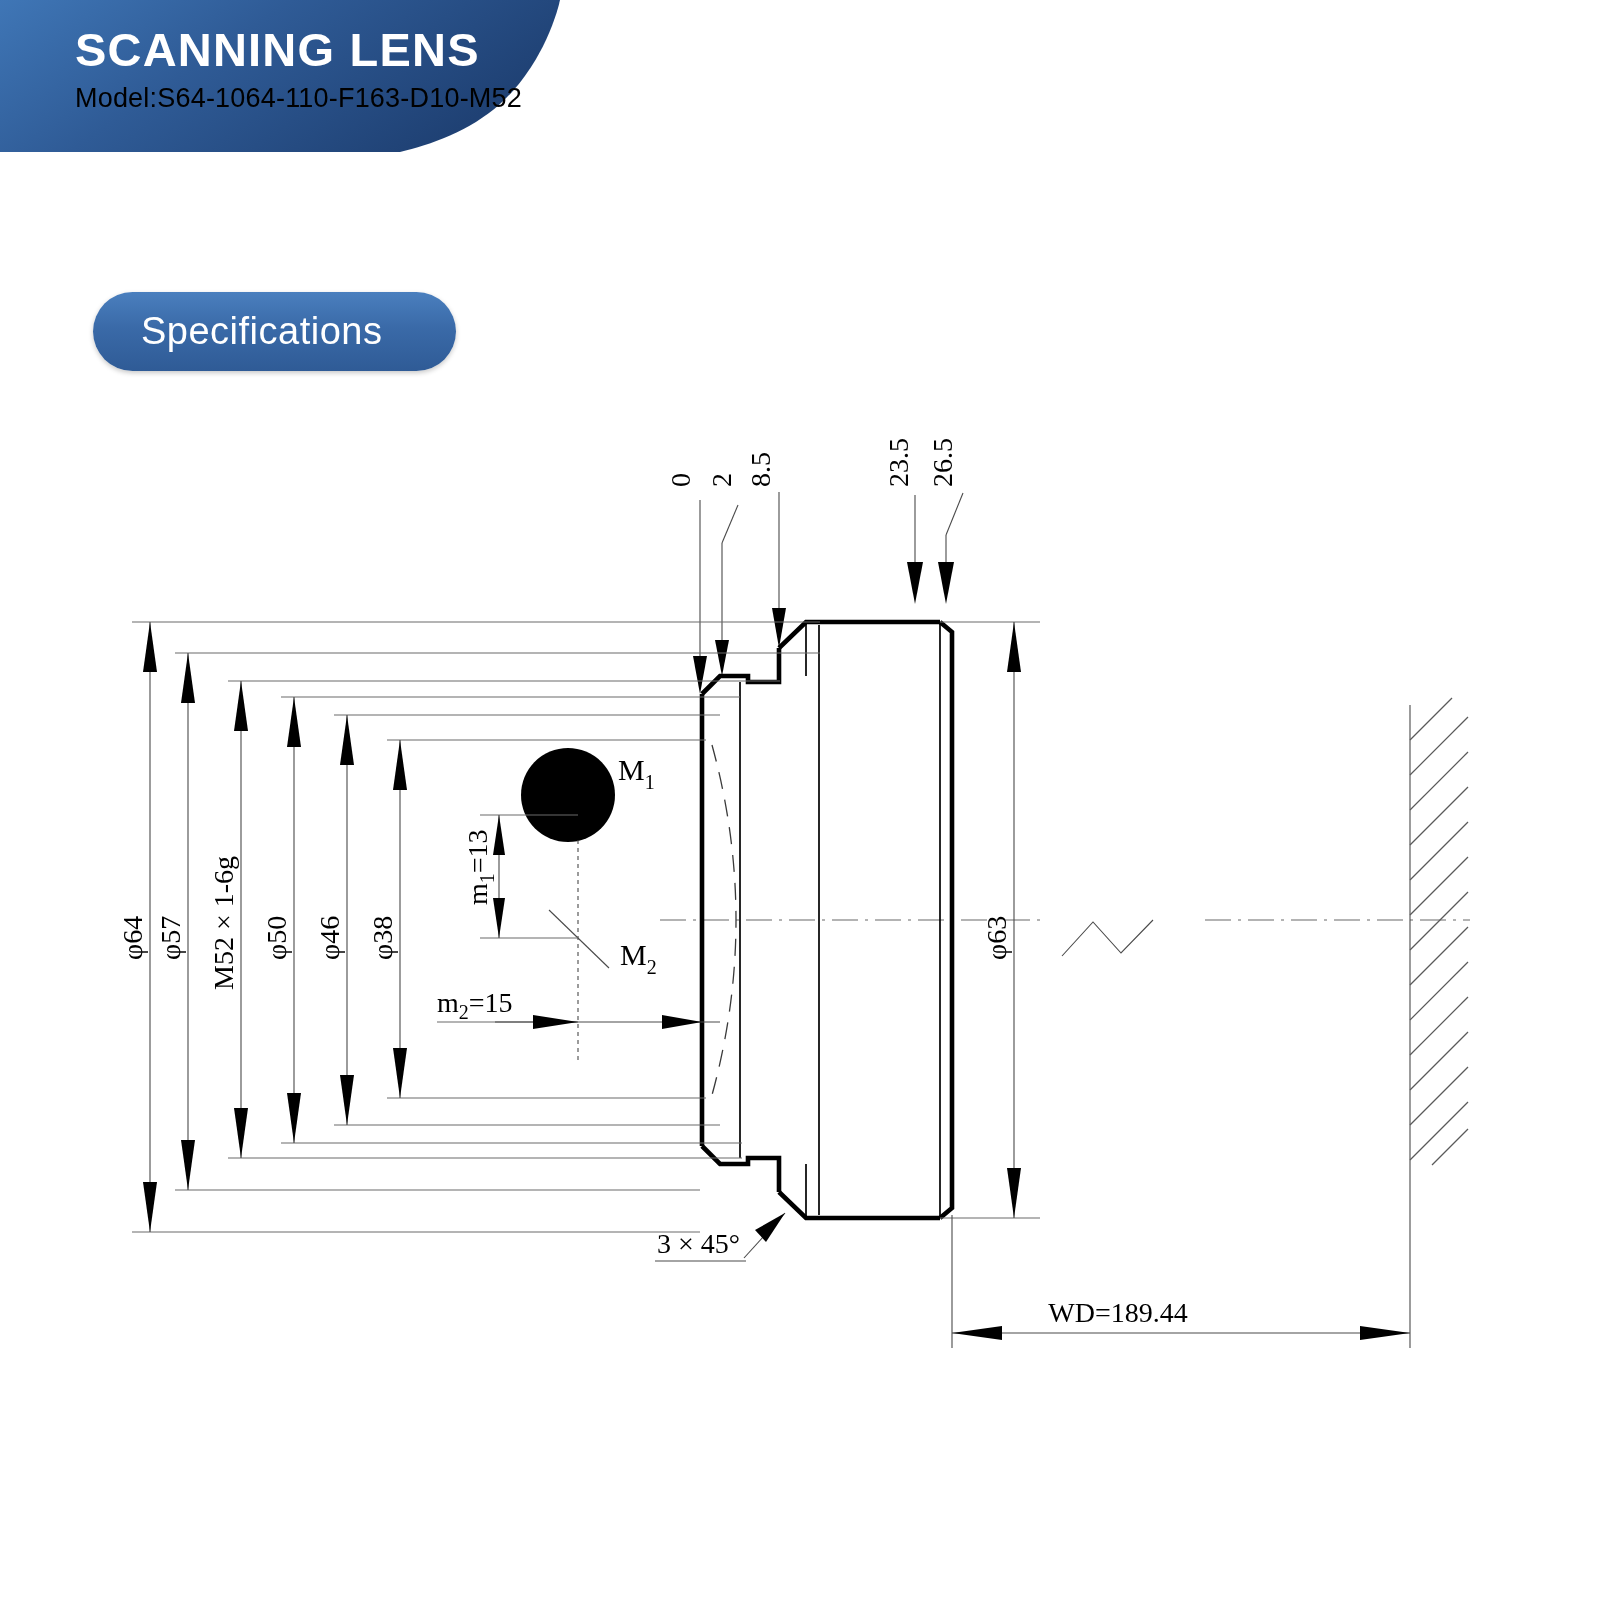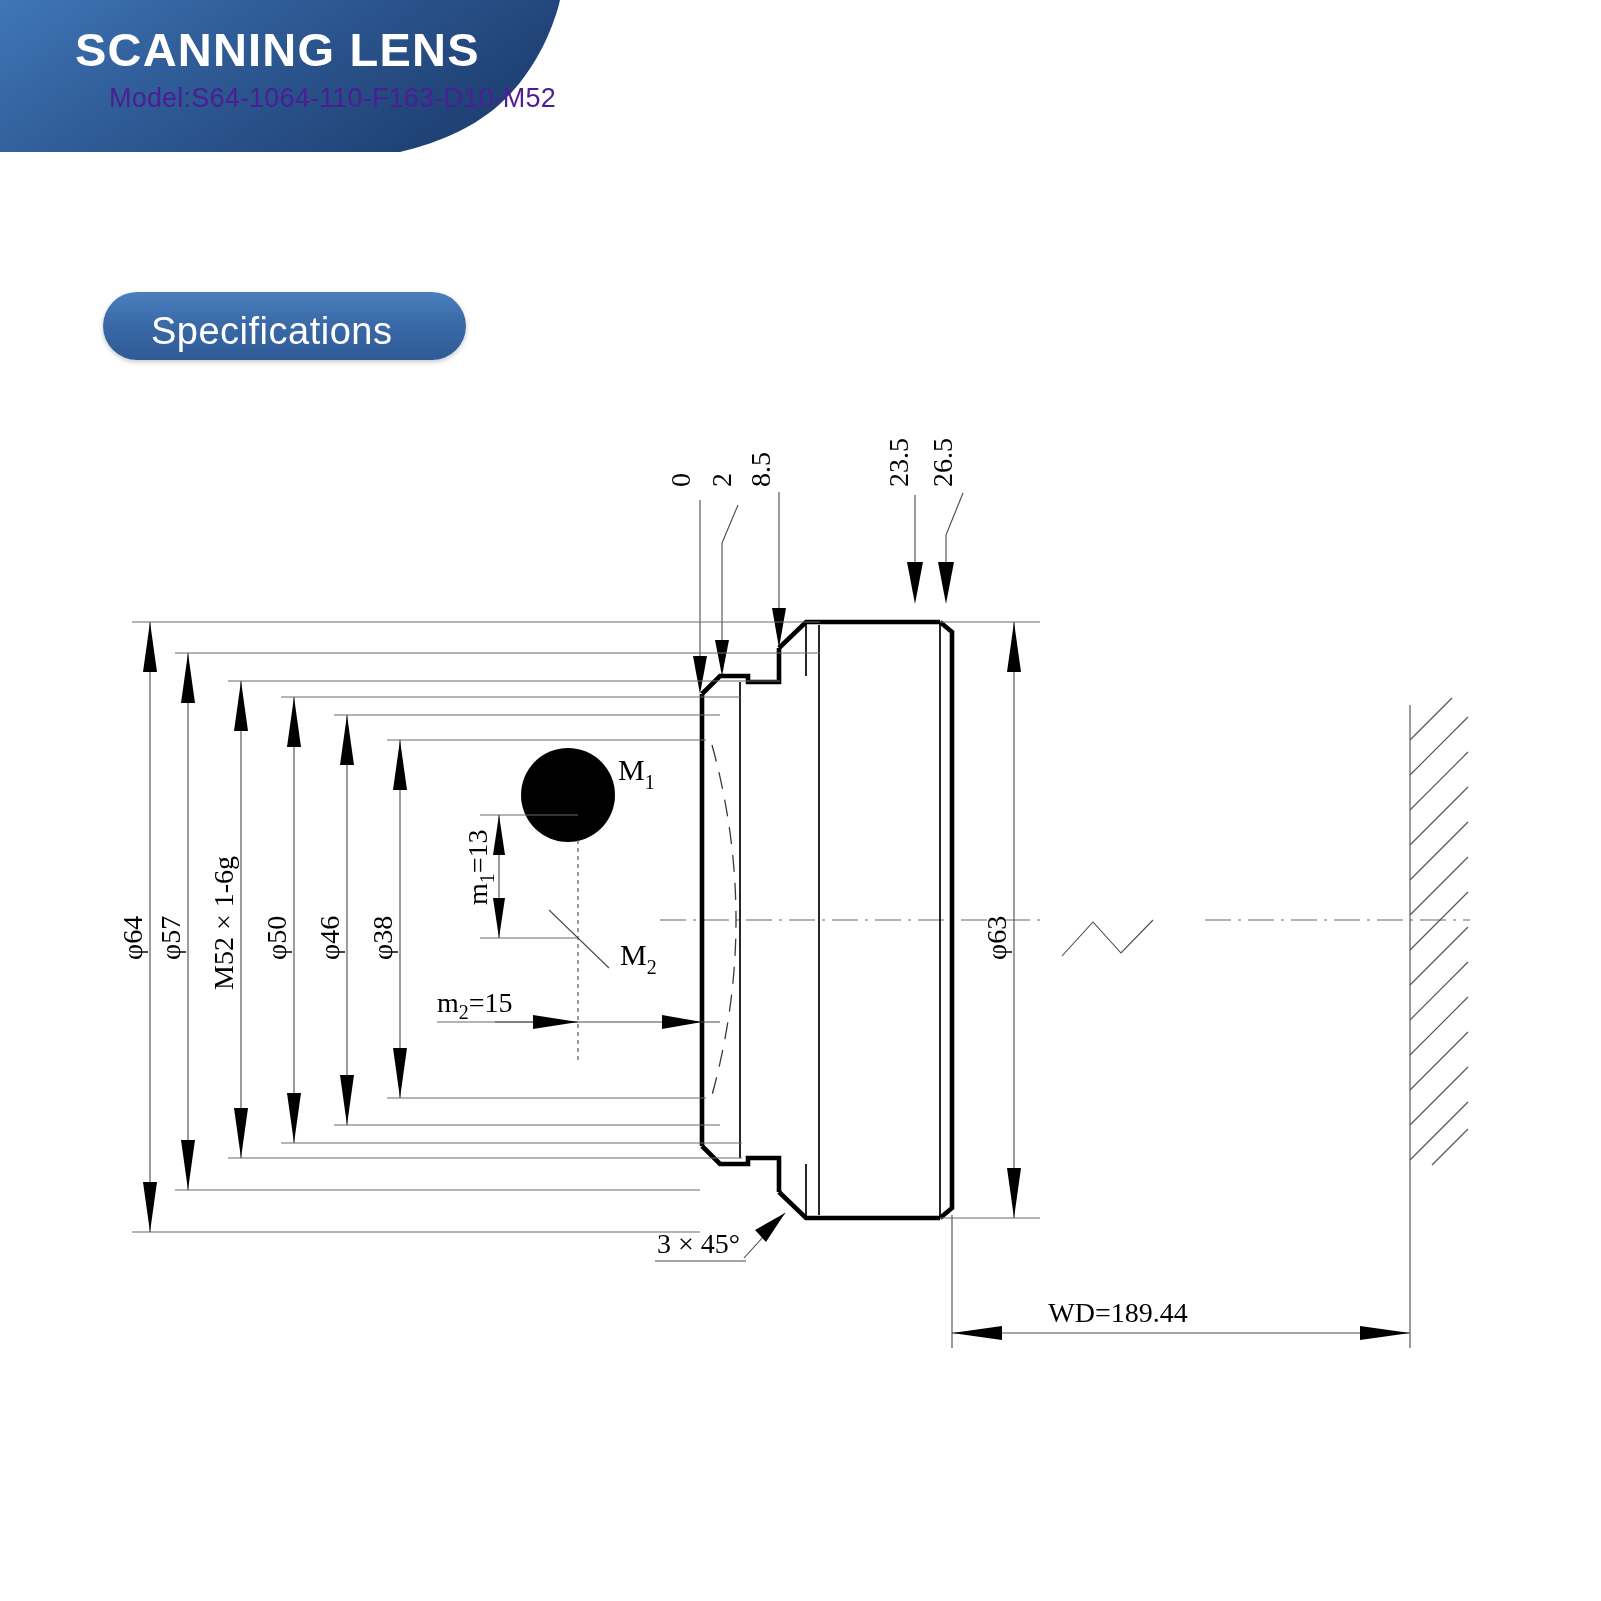--- a/index.html
+++ b/index.html
@@ -8,25 +8,25 @@
 
   
   #banner{position:absolute;left:0;top:0;width:660px;height:152px;text-align:right;}
   #banner svg{display:block;}
   #banner-title{position:absolute;left:75px;top:22px;
     font-family:"Liberation Sans", sans-serif;
     font-size:47px;font-weight:bold;color:#ffffff;letter-spacing:1.2px;
     white-space:nowrap;}
   #banner-model{position:absolute;left:75px;top:83px;
     font-family:"Liberation Sans", sans-serif;
-    font-size:27px;font-weight:400;color:#4c1d95;letter-spacing:.2px;
-    white-space:nowrap;margin-left:34px;}
+    font-size:27px;font-weight:400;color:#000000;letter-spacing:.2px;
+    white-space:nowrap;}
 
   
-  #spec-pill{position:absolute;left:103px;top:292px;width:363px;height:68px;
+  #spec-pill{position:absolute;left:93px;top:292px;width:363px;height:79px;
     border-radius:40px;
     background:linear-gradient(180deg,#4a7fbe 0%,#3a6aa8 45%,#2f5b96 100%);
     box-shadow:0 2px 5px rgba(0,0,0,.22);}
   #spec-pill span{position:absolute;left:48px;top:18px;
     font-family:"Liberation Sans", sans-serif;
     font-size:38px;font-weight:400;color:#ffffff;letter-spacing:.5px;}
 
   
   #drawing{position:absolute;left:0;top:0;width:1601px;height:1601px;}
   #drawing svg{display:block;}

